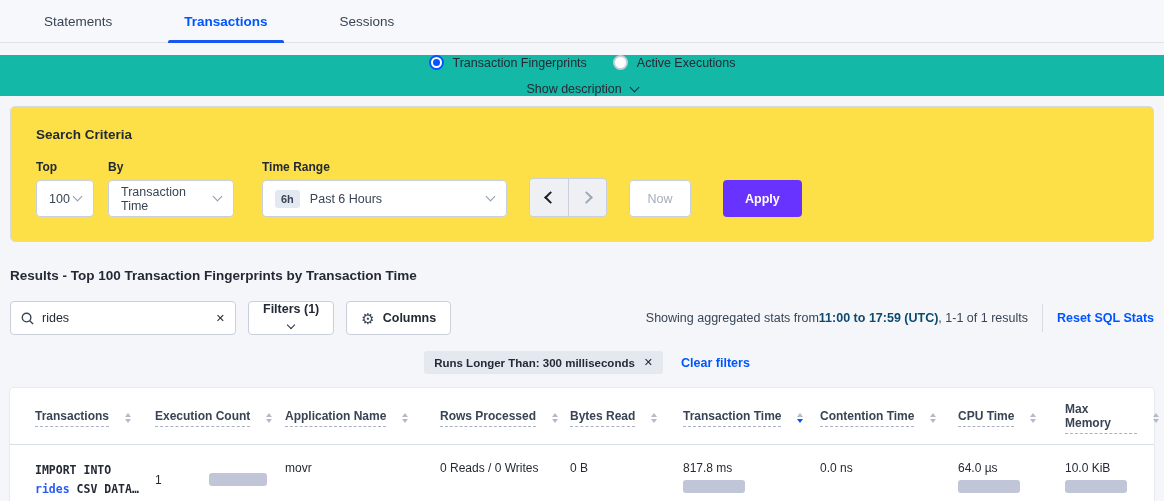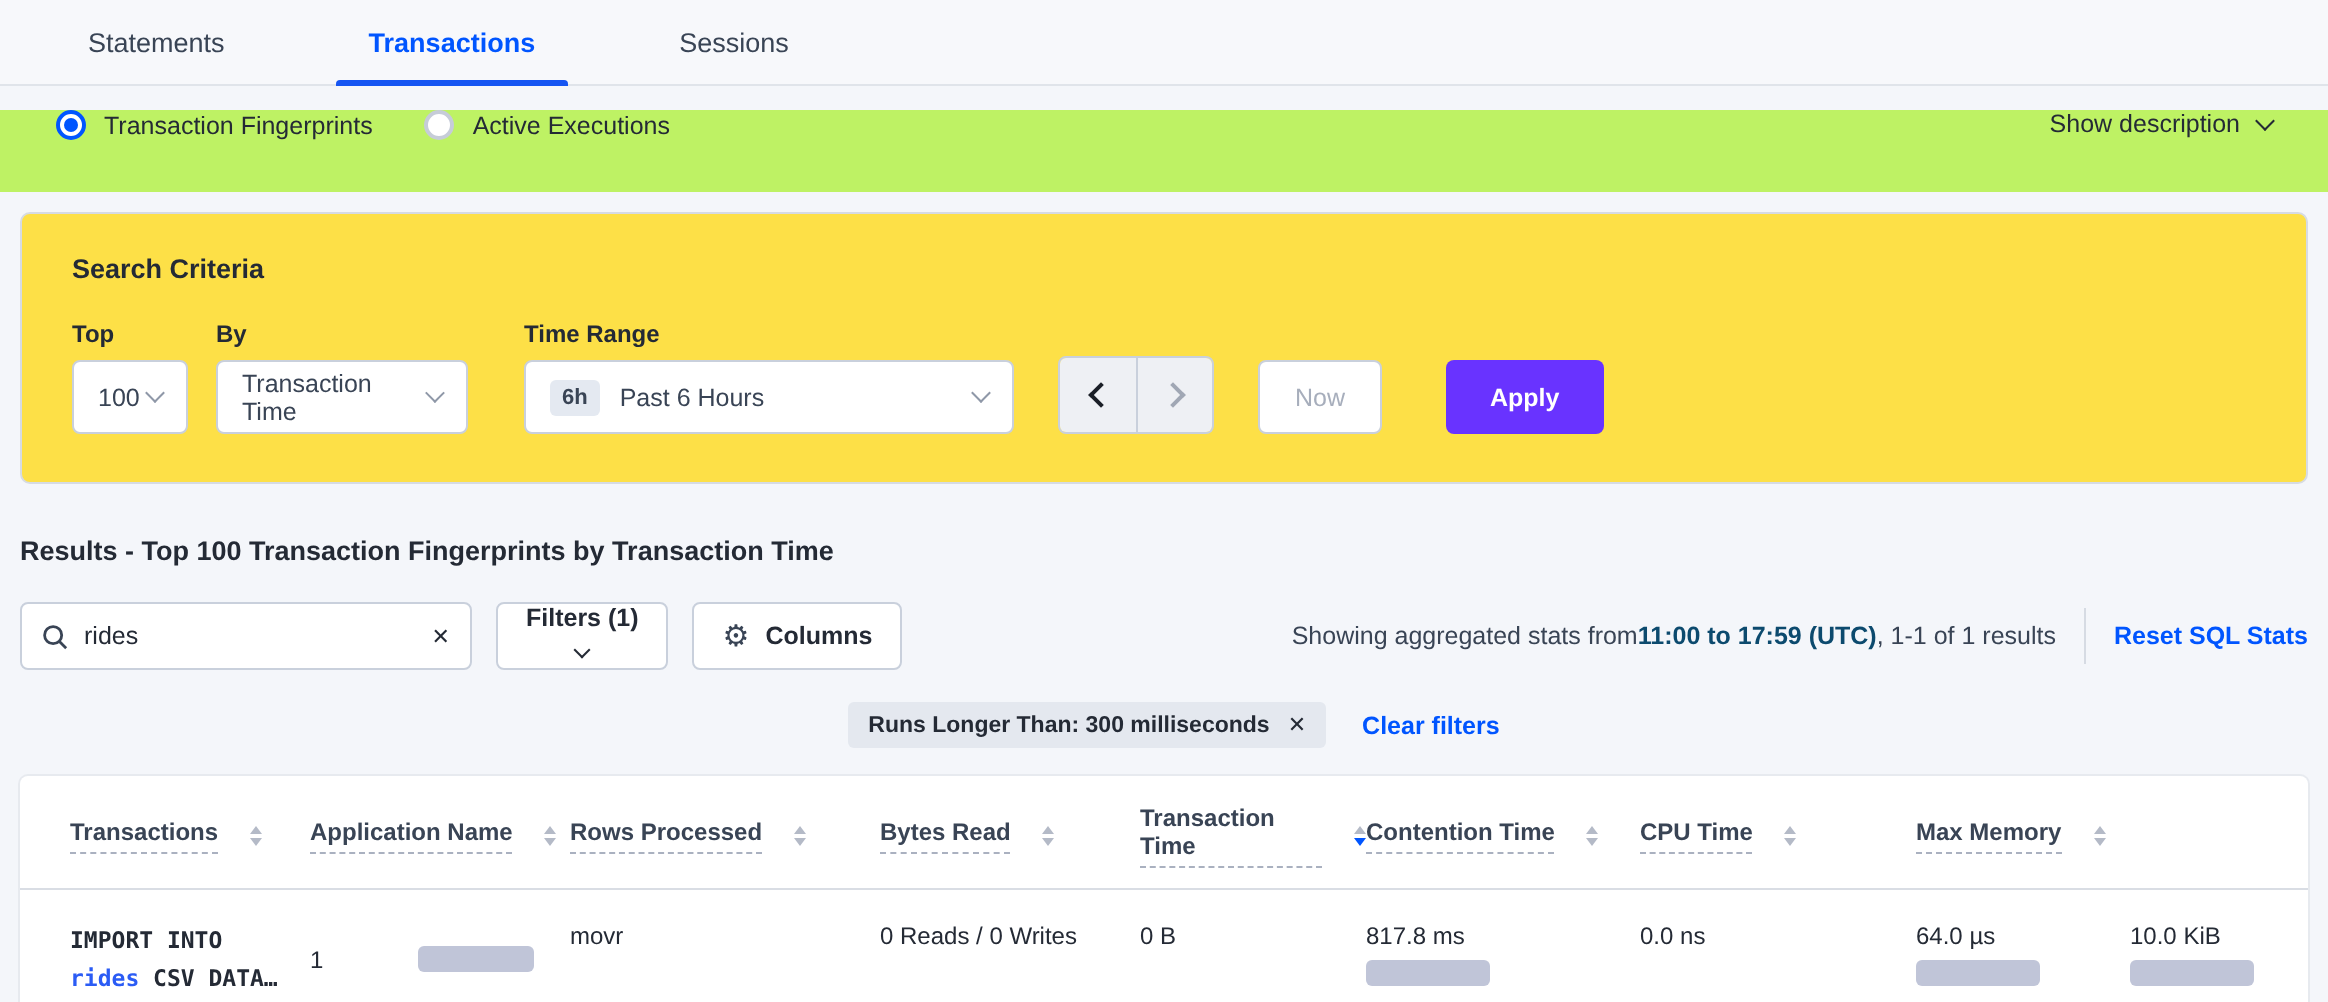--- a/index.html
+++ b/index.html
@@ -7,22 +7,22 @@
     font-family:"Liberation Sans","DejaVu Sans",sans-serif; color:#394455; }
 
   
   .tabbar { display:flex; align-items:flex-end; gap:0; padding:0 0 0 28px; height:43px;
     border-bottom:1px solid #e0e4ea; background:#f7f8fb; }
   .tab { font-size:13.5px; color:#394455; padding:12px 16px 13px; cursor:pointer; position:relative; margin-right:40px;text-align:center; }
   .tab.active { color:#0055ff; font-weight:bold; }
   .tab.active::after { content:""; position:absolute; left:0; right:0; bottom:-1px; height:3px; background:#1655f2; border-radius:2px 2px 0 0; }
 
   
-  .toggleband { background:#bef264; margin-top:12px; height:41px; display:flex; align-items:flex-start;
-    padding:0 28px; justify-content:space-between; }
+  .toggleband { background:#14b8a6; margin-top:12px; height:41px; display:flex; align-items:center;
+    padding:0 28px; justify-content:space-between;flex-direction:column; }
   .radios { display:flex; align-items:center; gap:26px; }
   .radio-opt { display:flex; align-items:center; gap:9px; font-size:12.5px; color:#242a35; cursor:pointer; }
   .radio-circle { width:15px; height:15px; border-radius:50%; border:2px solid #c6ccd8; background:#fff; position:relative; flex:0 0 auto; }
   .radio-circle.on { border:2px solid #0055ff; }
   .radio-circle.on::after { content:""; position:absolute; inset:2px; border-radius:50%; background:#0055ff; }
   .showdesc { display:flex; align-items:center; gap:9px; font-size:12.5px; color:#242a35; cursor:pointer; }
   .chev { width:7px; height:7px; border-right:1.8px solid #242a35; border-bottom:1.8px solid #242a35;
     transform:rotate(45deg); display:inline-block; margin-top:-4px; }
 
   
@@ -197,20 +197,27 @@
 <div class="table-card">
   <div class="tgrid header-row">
     <div class="th">
       <span class="th-label">Transactions</span>
       <span class="sort">
           <span class="up"></span>
           <span class="dn"></span>
         </span>
     </div>
     <div class="th">
+      <span class="th-label">Execution Count</span>
+      <span class="sort">
+          <span class="up"></span>
+          <span class="dn"></span>
+        </span>
+    </div>
+    <div class="th">
       <span class="th-label">Application Name</span>
       <span class="sort">
           <span class="up"></span>
           <span class="dn"></span>
         </span>
     </div>
     <div class="th">
       <span class="th-label">Rows Processed</span>
       <span class="sort">
           <span class="up"></span>

